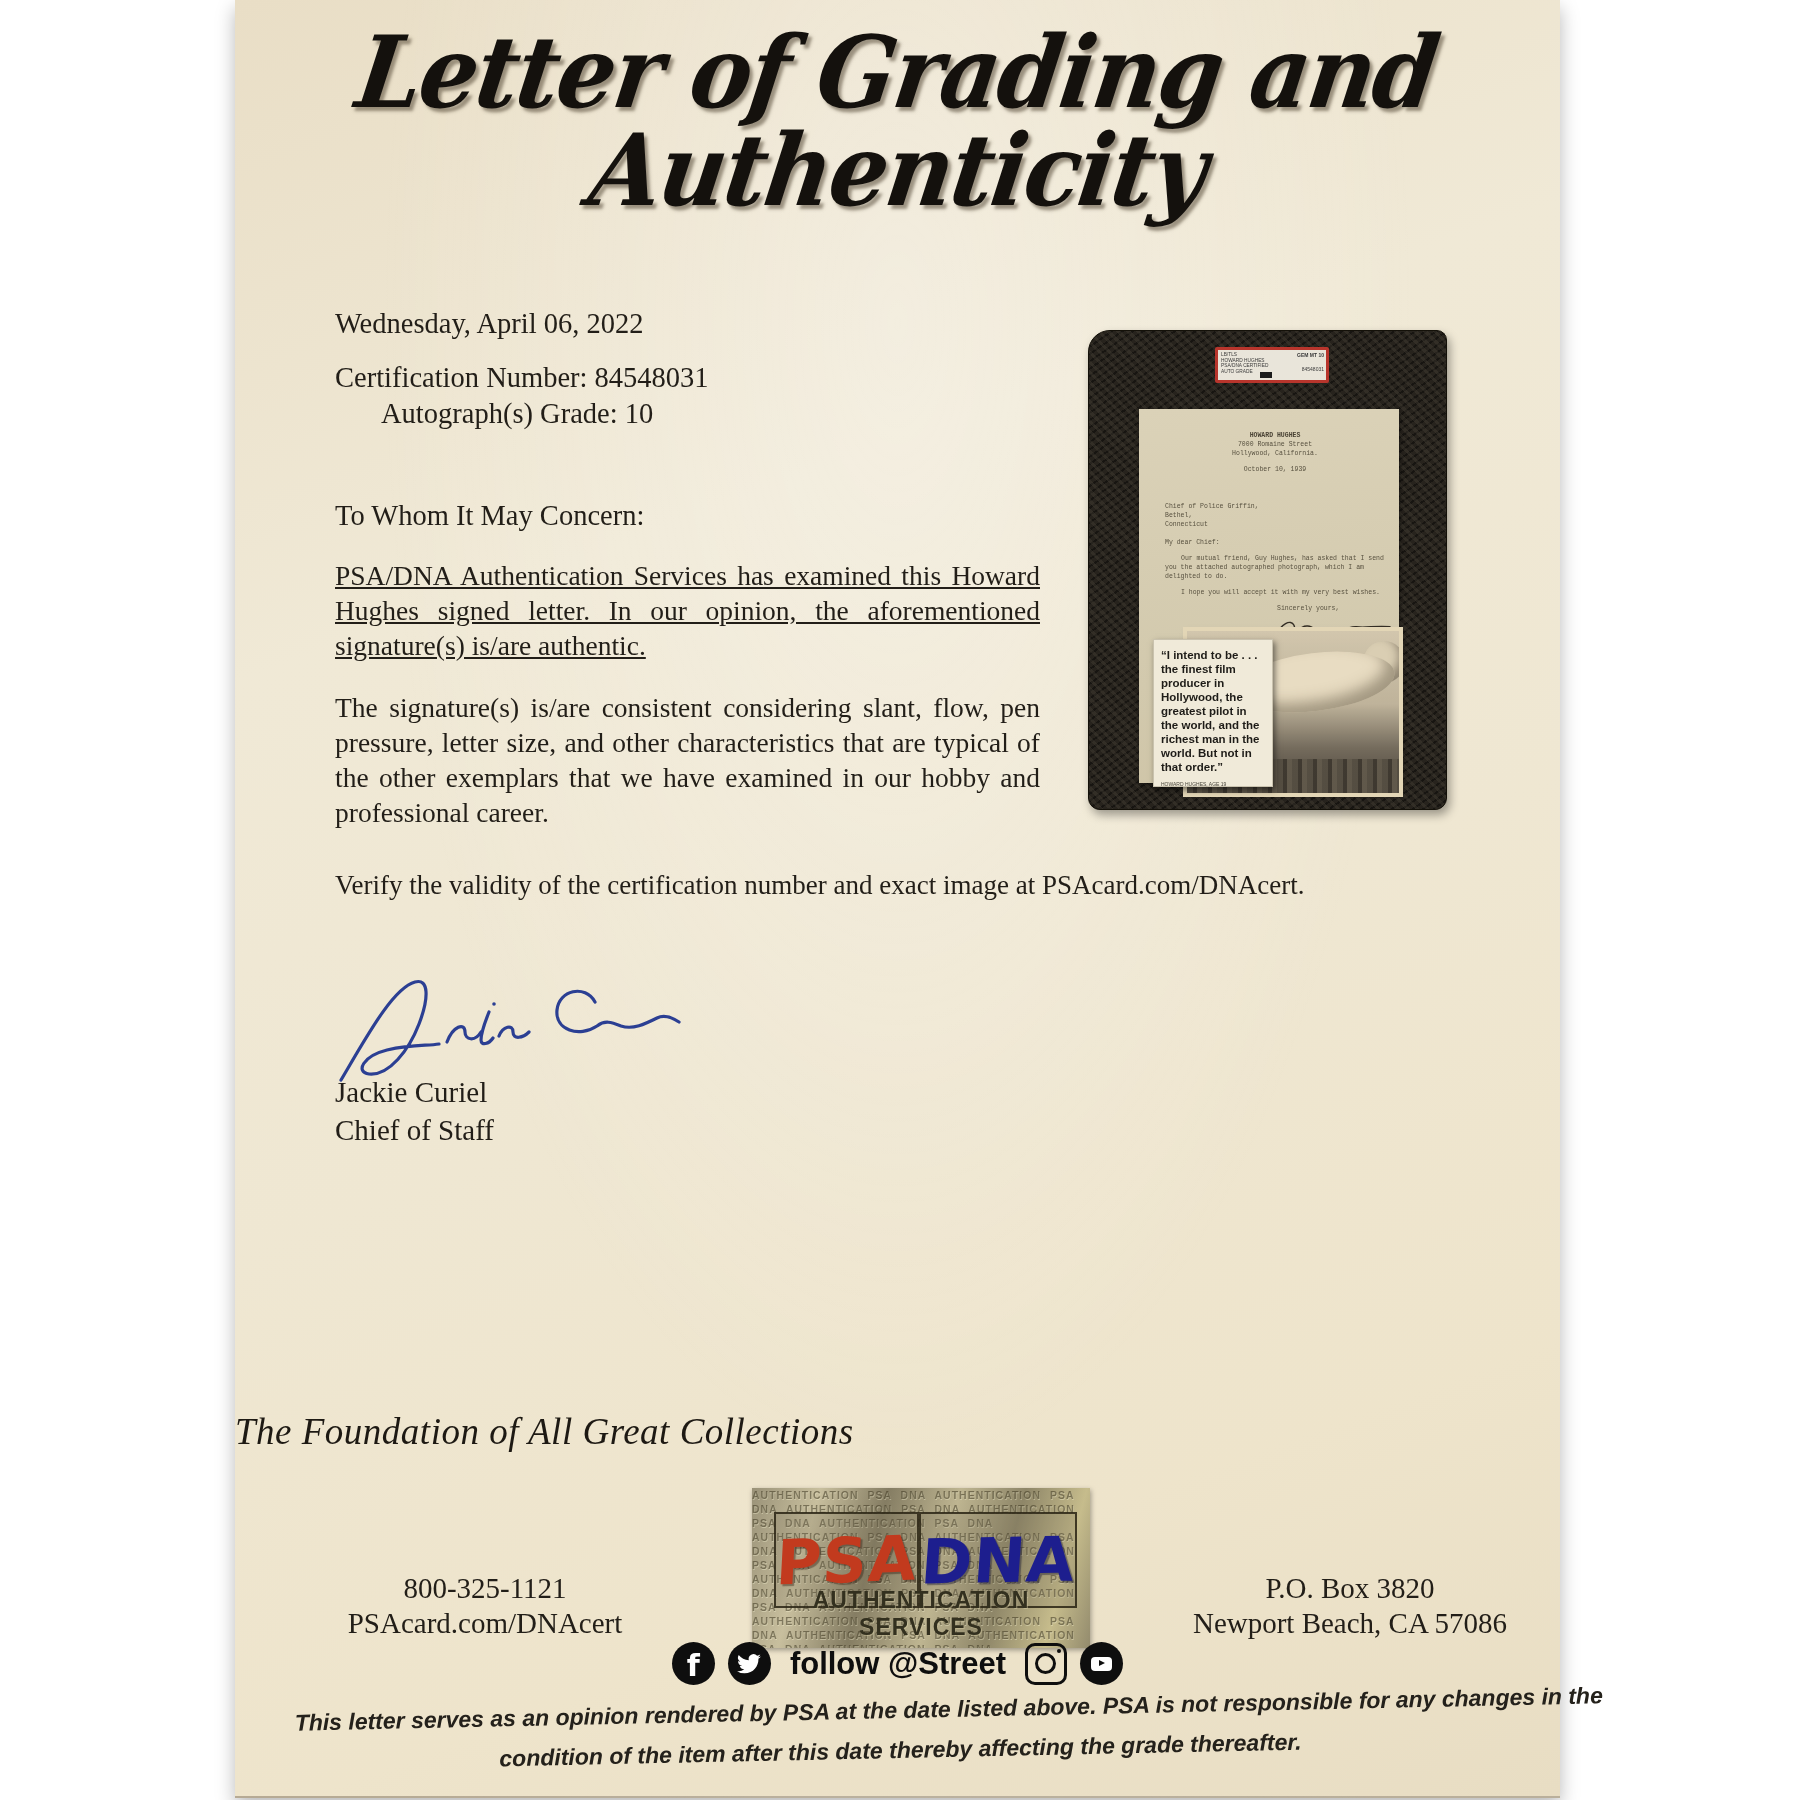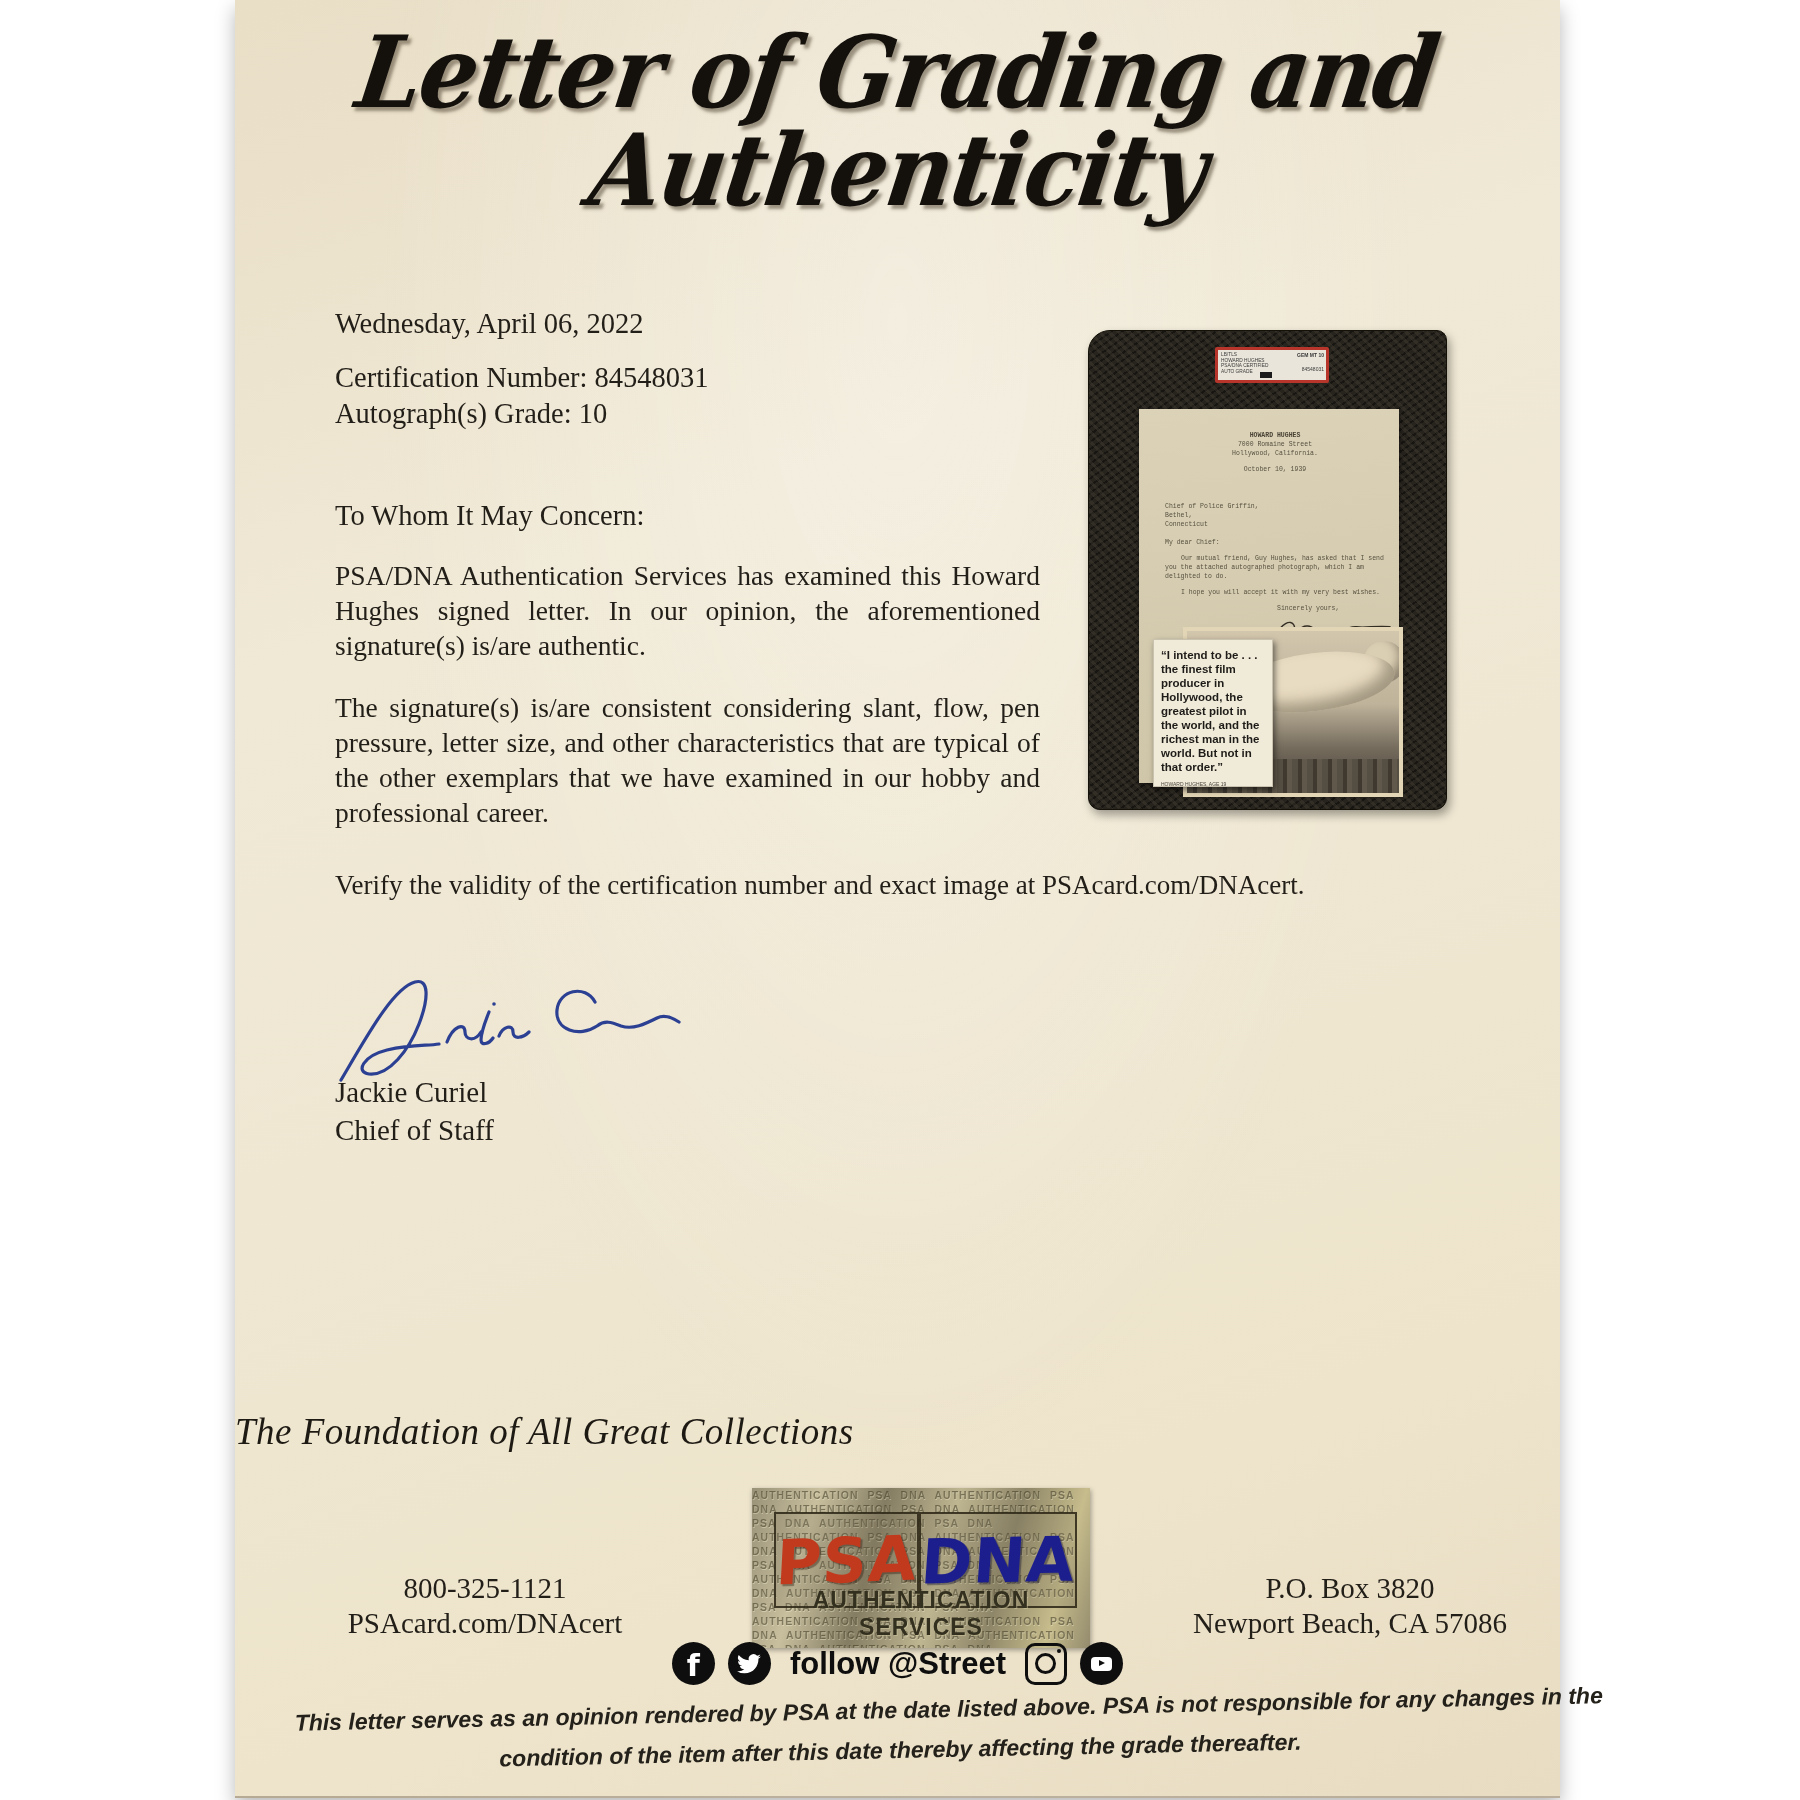--- a/index.html
+++ b/index.html
@@ -120,24 +120,24 @@
 
   <div class="title-line" style="top:26px;">
     <span class="title-skew">Letter of Grading and</span>
   </div>
   <div class="title-line" style="top:124px;">
     <span class="title-skew">Authenticity</span>
   </div>
 
   <div class="meta-line" style="top:308px;">Wednesday, April 06, 2022</div>
   <div class="meta-line" style="top:362px;">Certification Number: 84548031</div>
-  <div class="meta-line" style="top:398px;">Autograph(s) Grade: 10</div>
+  <div class="meta-line" style="top:398px;margin-left:46px;">Autograph(s) Grade: 10</div>
 
   <div class="meta-line bodytext" style="top:498px;">To Whom It May Concern:</div>
-  <div class="para bodytext" style="top:558px;">PSA/DNA Authentication Services has examined this Howard Hughes signed letter. In our opinion, the aforementioned signature(s) is/are authentic.</div>
+  <div class="para bodytext" style="top:558px;text-decoration:underline;">PSA/DNA Authentication Services has examined this Howard Hughes signed letter. In our opinion, the aforementioned signature(s) is/are authentic.</div>
   <div class="para bodytext" style="top:690px;">The signature(s) is/are consistent considering slant, flow, pen pressure, letter size, and other characteristics that are typical of the other exemplars that we have examined in our hobby and professional career.</div>
   <div class="meta-line bodytext oneline" style="top:868px;font-size:27px;">Verify the validity of the certification number and exact image at PSAcard.com/DNAcert.</div>
 
   <div class="abs" style="left:92px;top:958px;">
     <svg width="420" height="150" viewBox="0 0 420 150">
       <g fill="none" stroke="#2b3f93" stroke-width="3.2" stroke-linecap="round" stroke-linejoin="round">
         <path d="M14 122 C 40 78, 66 30, 88 24 C 102 20, 102 40, 92 66 C 82 92, 62 118, 42 116 C 28 114, 36 98, 60 92 C 86 86, 100 88, 112 86"></path>
         <path d="M120 84 C 126 68, 138 64, 138 74 C 138 82, 148 84, 154 74"></path>
         <path d="M162 54 C 158 64, 154 76, 154 82 C 154 88, 162 86, 166 80"></path>
         <path d="M172 78 C 176 68, 186 66, 186 74 C 186 82, 196 80, 202 74"></path>

